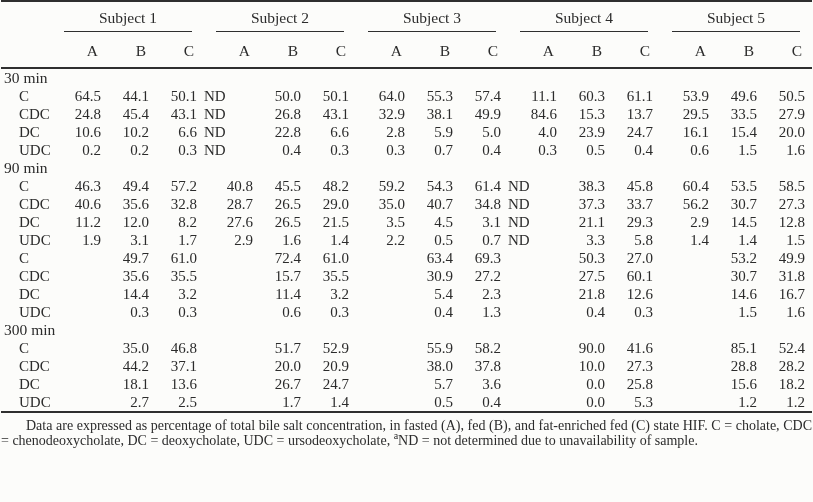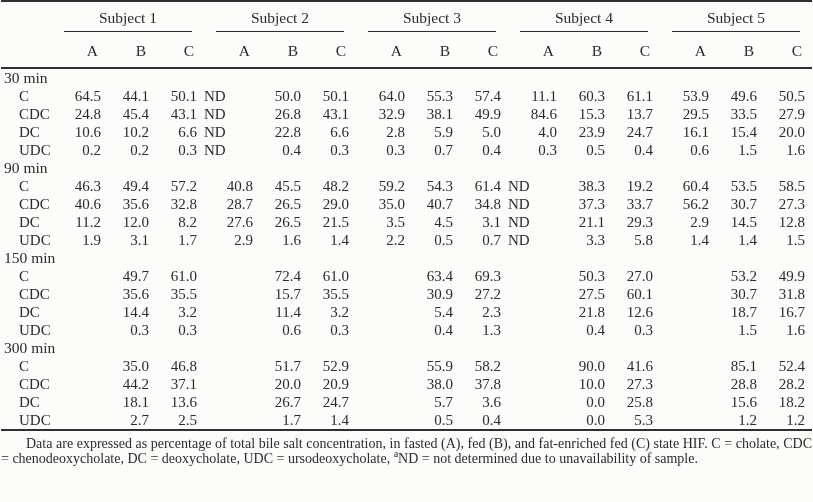--- a/index.html
+++ b/index.html
@@ -215,21 +215,21 @@
           <td class="num">49.4</td>
           <td class="num">57.2</td>
           <td class="num">40.8</td>
           <td class="num">45.5</td>
           <td class="num">48.2</td>
           <td class="num">59.2</td>
           <td class="num">54.3</td>
           <td class="num">61.4</td>
           <td class="num nd">ND</td>
           <td class="num">38.3</td>
-          <td class="num">19.2</td>
+          <td class="num">45.8</td>
           <td class="num">60.4</td>
           <td class="num">53.5</td>
           <td class="num">58.5</td>
         </tr>
         <tr>
           <td class="rowlabel">CDC</td>
           <td class="num">40.6</td>
           <td class="num">35.6</td>
           <td class="num">32.8</td>
           <td class="num">28.7</td>
@@ -275,23 +275,20 @@
           <td class="num">0.5</td>
           <td class="num">0.7</td>
           <td class="num nd">ND</td>
           <td class="num">3.3</td>
           <td class="num">5.8</td>
           <td class="num">1.4</td>
           <td class="num">1.4</td>
           <td class="num">1.5</td>
         </tr>
         <tr>
-          <td colspan="16" class="section-label">150 min</td>
-        </tr>
-        <tr>
           <td class="rowlabel">C</td>
           <td class="num"></td>
           <td class="num">49.7</td>
           <td class="num">61.0</td>
           <td class="num"></td>
           <td class="num">72.4</td>
           <td class="num">61.0</td>
           <td class="num"></td>
           <td class="num">63.4</td>
           <td class="num">69.3</td>
@@ -328,21 +325,21 @@
           <td class="num"></td>
           <td class="num">11.4</td>
           <td class="num">3.2</td>
           <td class="num"></td>
           <td class="num">5.4</td>
           <td class="num">2.3</td>
           <td class="num"></td>
           <td class="num">21.8</td>
           <td class="num">12.6</td>
           <td class="num"></td>
-          <td class="num">18.7</td>
+          <td class="num">14.6</td>
           <td class="num">16.7</td>
         </tr>
         <tr>
           <td class="rowlabel">UDC</td>
           <td class="num"></td>
           <td class="num">0.3</td>
           <td class="num">0.3</td>
           <td class="num"></td>
           <td class="num">0.6</td>
           <td class="num">0.3</td>

